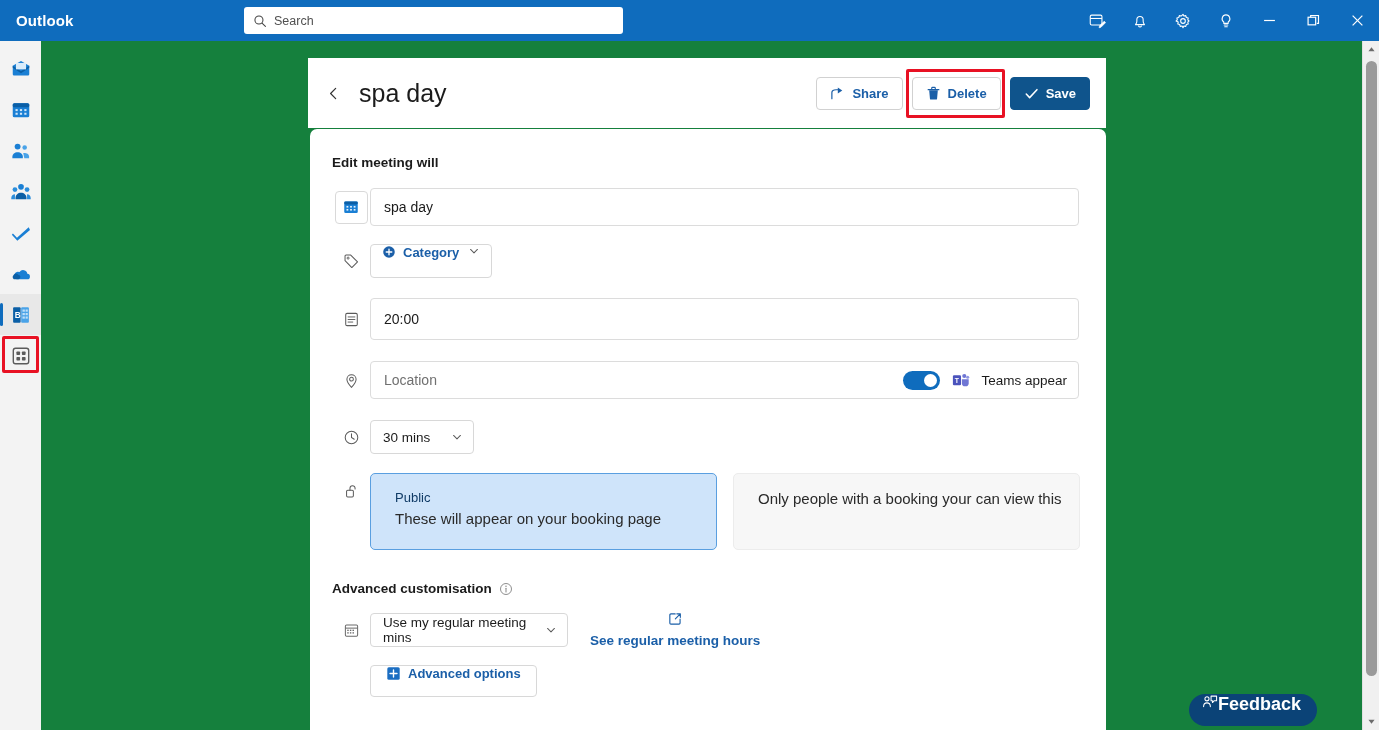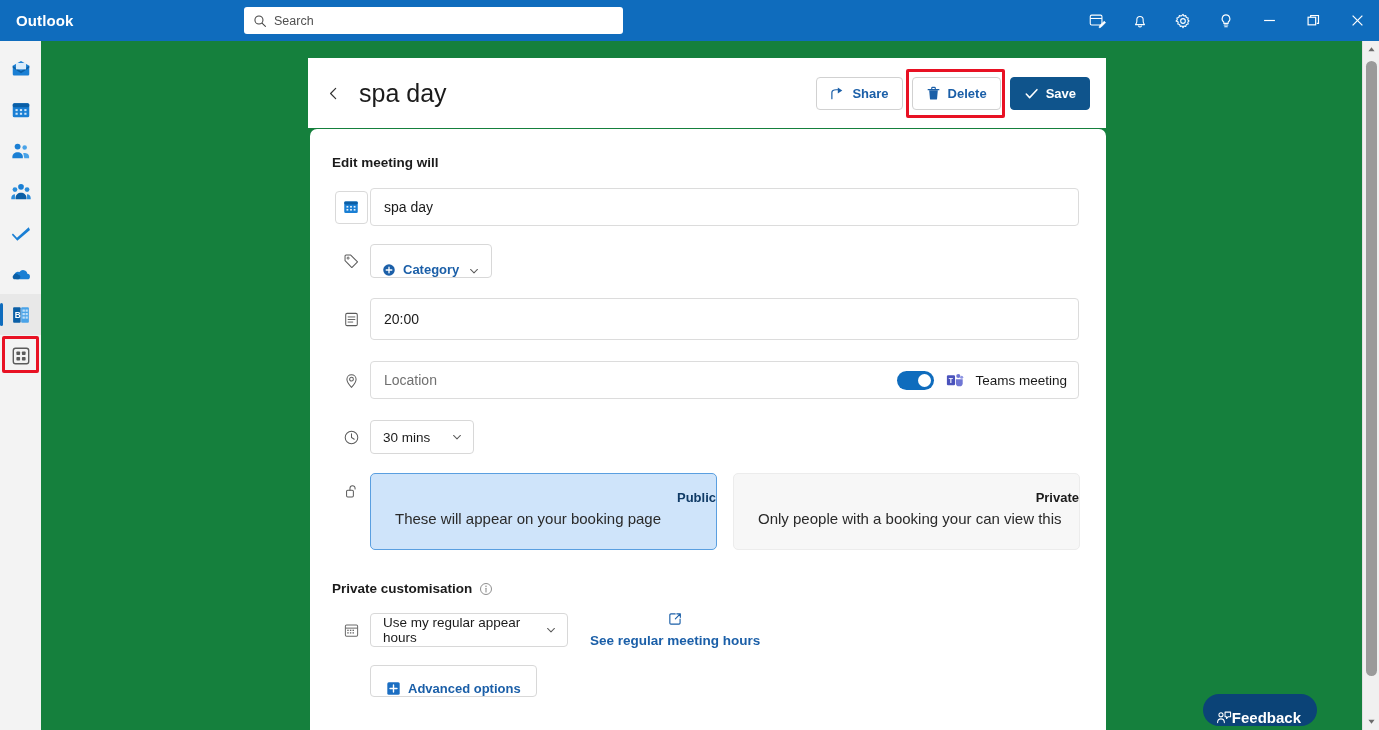--- a/index.html
+++ b/index.html
@@ -109,21 +109,21 @@
     background: #fff; display: flex; align-items: center;
     padding: 0 13px; font-size: 14px; color: #1b1b1b;
   }
   .field .placeholder { color: #707070; }
   .field-title { width: 709px; }
   .field-desc { width: 709px; height: 42px; }
   .field-loc { width: 709px; justify-content: space-between; padding-right: 11px; }
 
   .pill {
     height: 34px; border: 1px solid #d8d8d8; border-radius: 4px;
-    background: #fff; display: inline-flex; align-items: flex-end;
+    background: #fff; display: inline-flex; align-items: flex-start;
     gap: 7px; padding: 0 11px; font-size: 13px;
     color: #1b5fa8; font-weight: 600; cursor: default;
   }
   .select {
     height: 34px; border: 1px solid #d8d8d8; border-radius: 4px;
     background: #fff; display: inline-flex; align-items: center;
     justify-content: space-between; padding: 0 10px 0 12px;
     font-size: 13.5px; color: #1b1b1b; cursor: default;
   }
   .toggle {
@@ -136,34 +136,34 @@
   }
   .teams-label { font-size: 13.5px; color: #1b1b1b; }
 
   .choices { display: flex; gap: 16px; }
   .choice {
     width: 347px; height: 77px; border-radius: 5px;
     padding: 16px 0 0 24px; cursor: default;
   }
   .choice.sel { background: #cfe4fa; border: 1px solid #5a9fe0; }
   .choice.unsel { background: #f7f7f7; border: 1px solid #ececec; }
-  .choice .t { font-size: 13px; font-weight: 700; color: #103b66; margin-bottom: 5px; text-align: right; }
+  .choice .t { font-size: 13px; font-weight: 400; color: #103b66; margin-bottom: 5px; }
   .choice.unsel .t { color: #1b1b1b; }
   .choice .d { font-size: 15px; color: #2a2a2a; }
 
   .link {
     font-size: 13.5px; color: #1b5fa8; font-weight: 700;
     display: inline-flex; align-items: center; gap: 7px; cursor: default; flex-direction: column;
   }
 
   .feedback {
     position: absolute; right: 62px; bottom: 4px;
     height: 32px; border-radius: 16px; background: #0b4377;
-    color: #ffffff; font-size: 15px; font-weight: 600;
-    display: inline-flex; align-items: flex-end; 
+    color: #ffffff; font-size: 18px; font-weight: 600;
+    display: inline-flex; align-items: flex-start; 
     padding: 0 16px 0 13px; cursor: default;
   }
 
   
   .scrollbar {
     position: absolute; right: 0; top: 41px; width: 17px; height: 689px;
     background: #f0f0f0; border-left: 1px solid #e0e0e0;
   }
   .sb-arrow {
     position: absolute; left: 0; width: 17px; height: 17px;
@@ -471,21 +471,21 @@
               </span>
             <span>
               <svg width="19" height="19" viewBox="0 0 22 22">
                 <rect x="2.2" y="5" width="9.4" height="11.5" rx="1.3" fill="#4b53bc"></rect>
                 <text x="4.4" y="13.6" font-family="Liberation Sans, sans-serif" font-size="8" font-weight="700" fill="#fff">T</text>
                 <circle cx="15.4" cy="5.8" r="2.4" fill="#6f76d4"></circle>
                 <circle cx="19.3" cy="7.2" r="1.8" fill="#8e95e2"></circle>
                 <path d="M12.6 9.6h7.9v4.6a3.6 3.6 0 0 1-3.6 3.6h-.7a3.6 3.6 0 0 1-3.6-3.6z" fill="#6f76d4"></path>
               </svg>
             </span>
-            <span class="teams-label">Teams meeting</span>
+            <span class="teams-label">Teams appear</span>
           </span>
         </div>
       </div>
 
       
       <div class="row" style="margin-top:21px;">
         <div class="row-icon">
           <svg width="17" height="17" viewBox="0 0 20 20">
             <circle cx="10" cy="10" r="7.4" fill="none" stroke="#5b5b5b" stroke-width="1.2"></circle>
             <path d="M10 5.6V10l3.2 2" fill="none" stroke="#5b5b5b" stroke-width="1.2" stroke-linecap="round"></path>
@@ -508,29 +508,28 @@
             <rect x="4.2" y="8.4" width="8" height="8" rx="1.4" fill="none" stroke="#5b5b5b" stroke-width="1.2"></rect>
             <path d="M8.2 8.4V6.1a3 3 0 0 1 6 0v1" fill="none" stroke="#5b5b5b" stroke-width="1.2" stroke-linecap="round"></path>
           </svg>
         </div>
         <div class="choices">
           <div class="choice sel">
             <div class="t">Public</div>
             <div class="d">These will appear on your booking page</div>
           </div>
           <div class="choice unsel">
-            <div class="t">Private</div>
             <div class="d">Only people with a booking your can view this</div>
           </div>
         </div>
       </div>
 
       
       <div style="margin-left:22px; margin-top:31px; display:flex; align-items:center; gap:7px;">
-        <span class="section-title" style="margin-left:0;">Private customisation</span>
+        <span class="section-title" style="margin-left:0;">Advanced customisation</span>
         <span>
           <svg width="14" height="14" viewBox="0 0 16 16">
             <circle cx="8" cy="8" r="6.3" fill="none" stroke="#8a8a8a" stroke-width="1.1"></circle>
             <circle cx="8" cy="4.9" r=".85" fill="#8a8a8a"></circle>
             <path d="M8 7.1v4.2" stroke="#8a8a8a" stroke-width="1.2" stroke-linecap="round"></path>
           </svg>
         </span>
       </div>
 
       <div class="row" style="margin-top:16px;">
@@ -542,21 +541,21 @@
               <rect x="5" y="9" width="1.7" height="1.6"></rect>
                 <rect x="8.1" y="9" width="1.7" height="1.6"></rect>
               <rect x="11.2" y="9" width="1.7" height="1.6"></rect>
                 <rect x="5" y="12" width="1.7" height="1.6"></rect>
               <rect x="8.1" y="12" width="1.7" height="1.6"></rect>
                 <rect x="11.2" y="12" width="1.7" height="1.6"></rect>
             </g>
           </svg>
         </div>
         <div class="select" style="width:198px;">
-          <span>Use my regular appear hours</span>
+          <span>Use my regular meeting mins</span>
           <span>
             <svg width="12" height="12" viewBox="0 0 14 14">
               <path d="M3 5.2L7 9.2l4-4" fill="none" stroke="#5b5b5b" stroke-width="1.2" stroke-linecap="round" stroke-linejoin="round"></path>
             </svg>
           </span>
         </div>
         <div class="link" style="margin-left:22px;">
           <span>
             <svg width="14" height="14" viewBox="0 0 16 16">
               <path d="M8.2 2.2H3.3a1.2 1.2 0 0 0-1.2 1.2v9.3a1.2 1.2 0 0 0 1.2 1.2h9.3a1.2 1.2 0 0 0 1.2-1.2V8" fill="none" stroke="#1b5fa8" stroke-width="1.3" stroke-linecap="round"></path>

